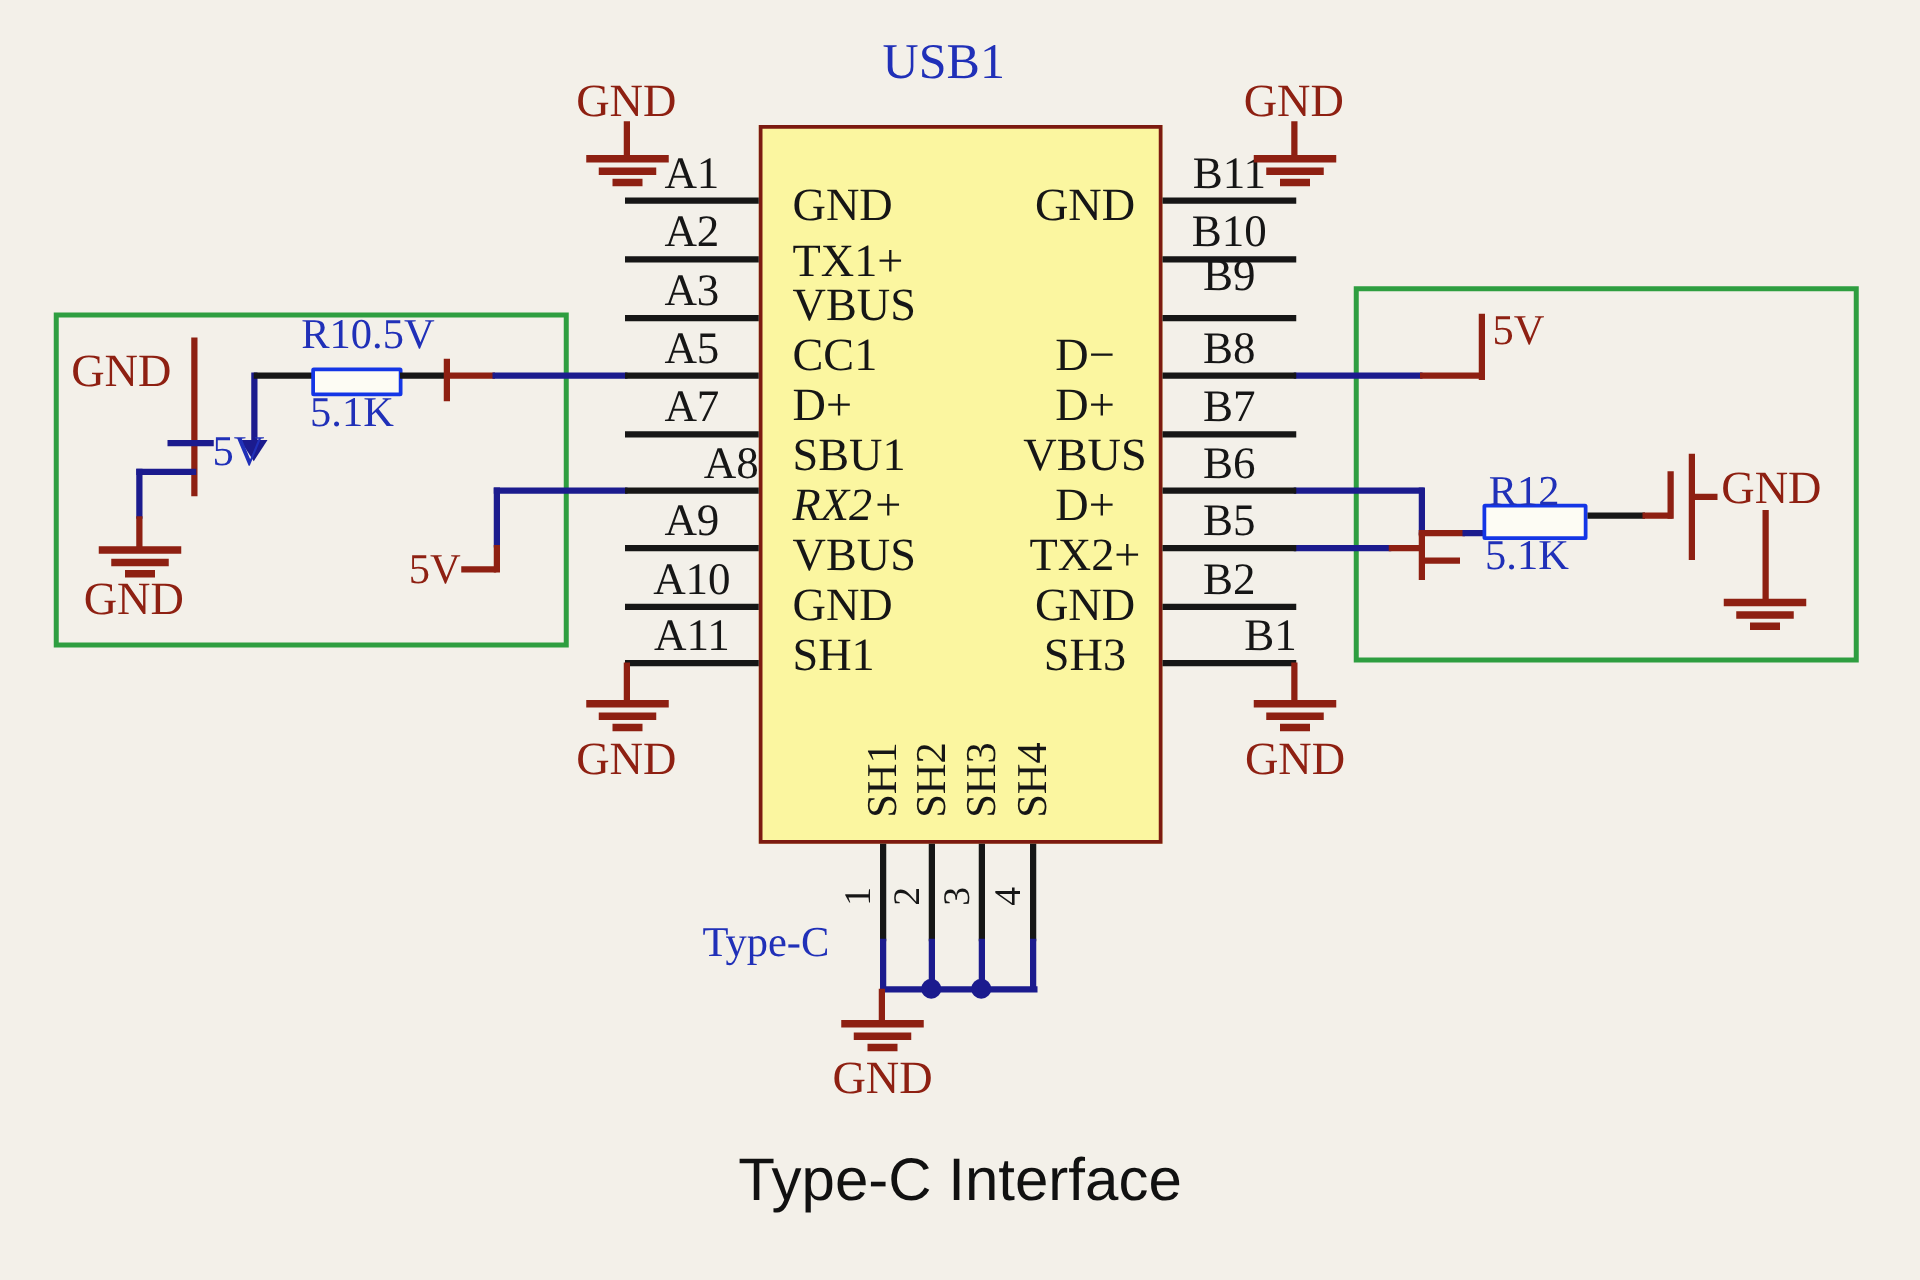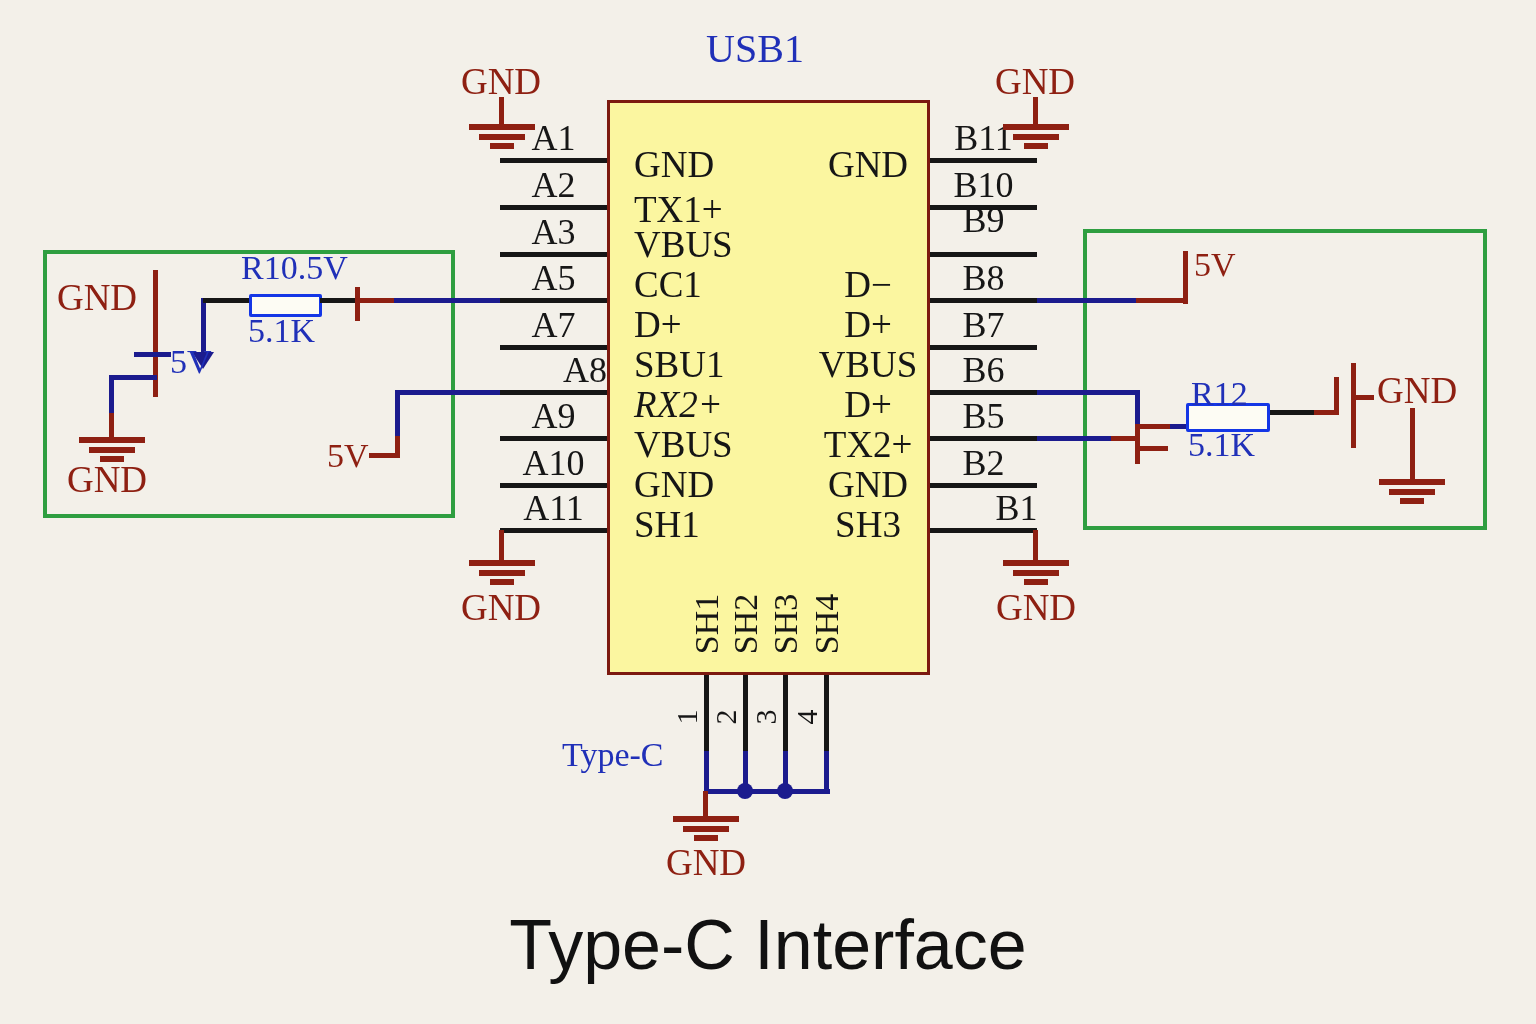--- a/index.html
+++ b/index.html
@@ -22,21 +22,21 @@
   .dot { position:absolute; width:16px; height:16px; border-radius:50%; background:var(--net-wire); }
   .t   { position:absolute; font-size:37px; line-height:40px; color:#161616; white-space:nowrap; }
   .f34 { font-size:34px; line-height:36px; }
   .blue { color:var(--label-blue);text-align:center; }
   .redt { color:var(--power); }
   .ctr { text-align:center; }
   .pname  { font-size:36px; line-height:36px; }
   .rot { transform:rotate(-90deg); text-align:center; }
   .arrow-down { position:absolute; width:0; height:0; border-left:11px solid transparent;
                 border-right:11px solid transparent; border-top:17px solid var(--net-wire); }
-  .title { font-family:"Liberation Sans","DejaVu Sans",sans-serif; font-size:70px; line-height:80px;
+  .title { font-family:"Liberation Sans","DejaVu Sans",sans-serif; font-size:48px; line-height:80px;
            color:var(--title-color); }
 </style>
 </head>
 <body>
 
 <div id="canvas" class="canvas">
 
   <div class="gbox" style="left:43px;top:250px;width:412px;height:268px"></div>
   <div class="gbox" style="left:1083px;top:229px;width:404px;height:301px"></div>
 

